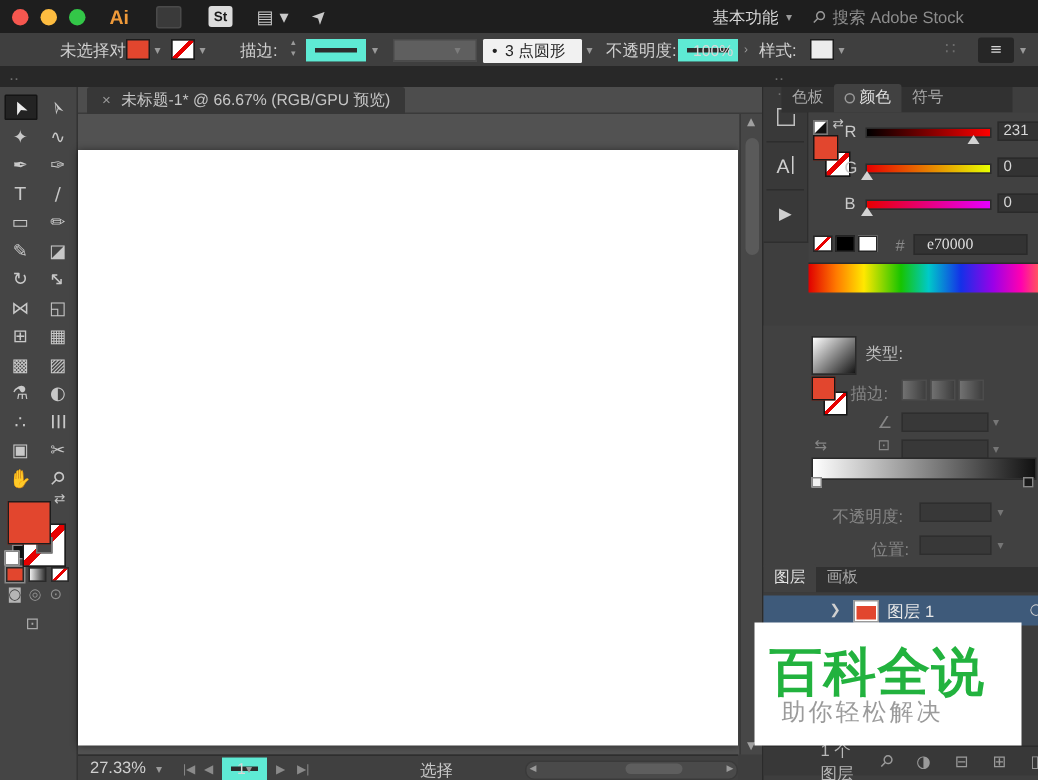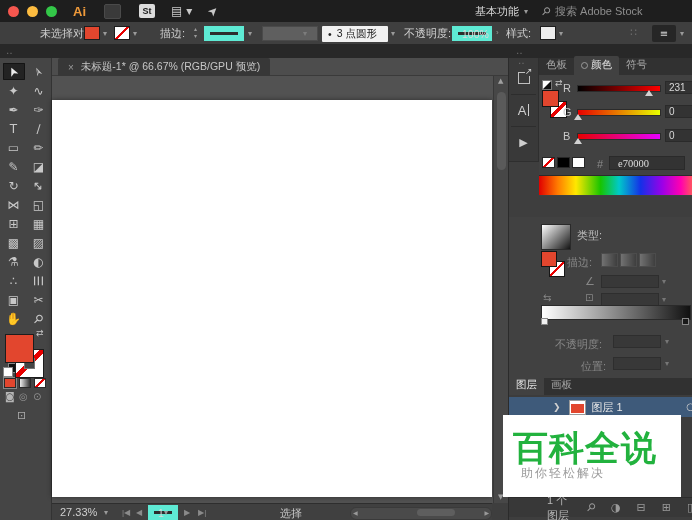--- a/index.html
+++ b/index.html
@@ -58,21 +58,21 @@
   #dock{left:508px;top:58px;width:184px;height:462px;background:#3e3e3e;border-left:1px solid #2b2b2b;box-sizing:border-box;}
   #strip{left:0;top:0;width:30px;height:104px;background:#393939;border-right:1px solid #2e2e2e;border-bottom:1px solid #2e2e2e;box-sizing:border-box;}
   .stripbtn{left:4px;width:21px;height:24px;display:flex;align-items:center;justify-content:center;color:#cfcfcf;}
   .stripdiv{left:2px;width:25px;height:1px;background:#2d2d2d;}
   .tabsrow{height:17px;background:#313131;display:flex;align-items:flex-end;font-size:10.5px;color:#a8a8a8;}
   .tab{padding:2px 7px 3px 7px;display:flex;align-items:center;gap:3px;}
   .tab.active{background:#414141;color:#e0e0e0;border-radius:2px 2px 0 0;}
   .odot{width:5px;height:5px;border:1px solid #9a9a9a;border-radius:50%;display:inline-block;}
   .pcontent{background:#414141;}
   
-  #colortabs{left:30px;top:0;width:154px;}
+  #colortabs{left:12px;top:0;width:154px;}
   #colorcontent{left:30px;top:17px;width:154px;height:121px;position:absolute;}
   .chrow{position:absolute;left:0;width:154px;height:14px;}
   .chlabel{position:absolute;left:24px;top:1px;color:#c9c9c9;}
   .track{position:absolute;left:38px;top:4px;width:82px;height:5px;border:1px solid #2b2b2b;}
   .tr-r{background:linear-gradient(to right,#000,#ff0000);}
   .tr-g{background:linear-gradient(to right,#e70000,#e7ff00);}
   .tr-b{background:linear-gradient(to right,#e70000,#e700ff);}
   .thumb{position:absolute;top:9px;width:0;height:0;border-left:4px solid transparent;border-right:4px solid transparent;border-bottom:6px solid #d2d2d2;}
   .chval{position:absolute;left:126px;top:0;width:32px;height:13px;background:#333;border:1px solid #2a2a2a;color:#d8d8d8;font-size:10px;padding:0 3px;box-sizing:border-box;overflow:hidden;}
   .minisw{position:absolute;top:82px;width:13px;height:11px;border:1px solid #262626;box-sizing:border-box;}
@@ -91,21 +91,21 @@
   #layertabs{left:0;top:320px;width:184px;}
   #layercontent{left:0;top:337px;width:184px;height:102px;position:absolute;background:#3c3c3c;}
   #layerrow{position:absolute;left:0;top:2px;width:184px;height:20px;background:#3e5a7a;display:flex;align-items:center;color:#e8e8e8;}
   #laythumb{width:15px;height:13px;background:#fff;border:1px solid #9a9a9a;position:relative;margin-right:6px;}
   #laythumb::after{content:"";position:absolute;left:1px;top:3px;right:1px;bottom:1px;background:#e2462e;}
   #layersbottom{left:0;top:439px;width:184px;height:20px;background:#383838;border-top:1px solid #2c2c2c;box-sizing:border-box;display:flex;align-items:center;color:#b8b8b8;}
   .lbico{color:#9a9a9a;font-size:11px;margin-left:16px;}
   
   #watermark{left:503px;top:415px;width:178px;height:82px;background:#fff;z-index:20;}
   #wm-title{position:absolute;left:10px;top:10px;font-size:35px;font-weight:bold;color:#22b23e;letter-spacing:1px;white-space:nowrap;}
-  #wm-sub{position:absolute;left:18px;top:50px;font-size:12px;color:#9b9b9b;letter-spacing:2px;white-space:nowrap;}
+  #wm-sub{position:absolute;left:18px;top:50px;font-size:16px;color:#9b9b9b;letter-spacing:2px;white-space:nowrap;}
 </style>
 </head>
 <body>
 
 <div id="app">
 
   <div id="menubar" class="abs">
     <span class="light" style="background:#f6574f"></span>
     <span class="light" style="background:#fdbc40"></span>
     <span class="light" style="background:#33c748"></span>

